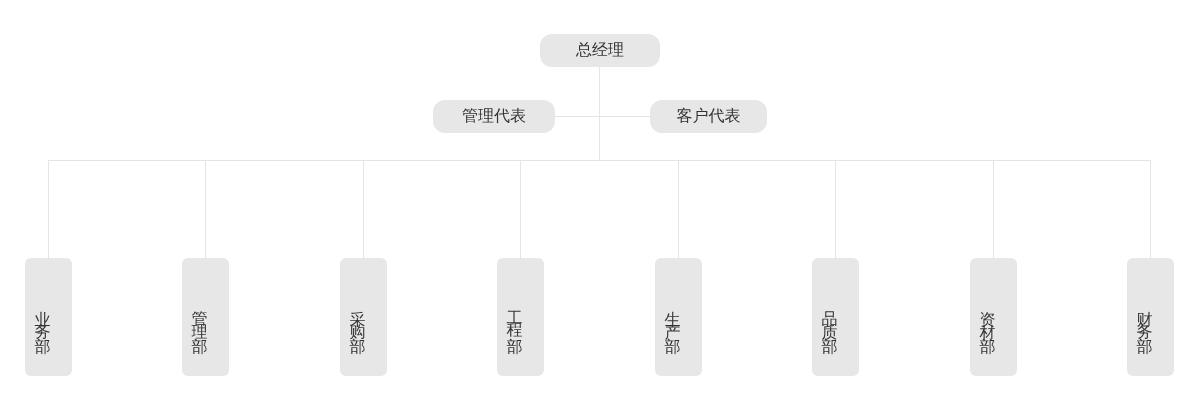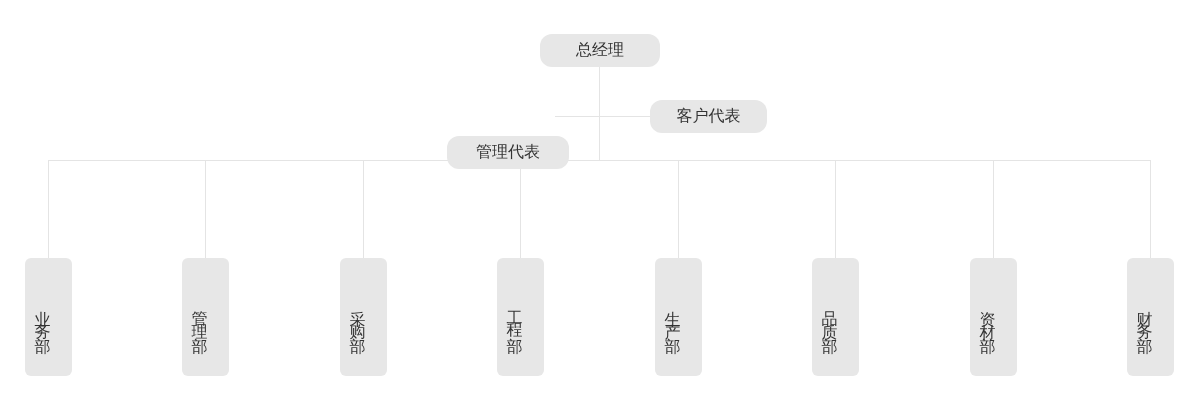--- a/index.html
+++ b/index.html
@@ -63,21 +63,21 @@
   <div class="line" style="left:520px;  top:160px; width:1px; height:98px;"></div>
   <div class="line" style="left:678px;  top:160px; width:1px; height:98px;"></div>
   <div class="line" style="left:835px;  top:160px; width:1px; height:98px;"></div>
   <div class="line" style="left:993px;  top:160px; width:1px; height:98px;"></div>
   <div class="line" style="left:1150px; top:160px; width:1px; height:98px;"></div>
 
   <div class="node h-node" style="left:540px; top:34px; width:120px;">
     <span>总经理</span>
   </div>
 
-  <div class="node h-node" style="left:447px; top:100px; width:122px;margin-top:36px;">
+  <div class="node h-node" style="left:433px; top:100px; width:122px;">
     <span>管理代表</span>
   </div>
   <div class="node h-node" style="left:650px; top:100px; width:117px;">
     <span>客户代表</span>
   </div>
 
   <div class="node v-node" style="left:25px;">
     <span class="v-label">业务部</span>
   </div>
   <div class="node v-node" style="left:182px;">

